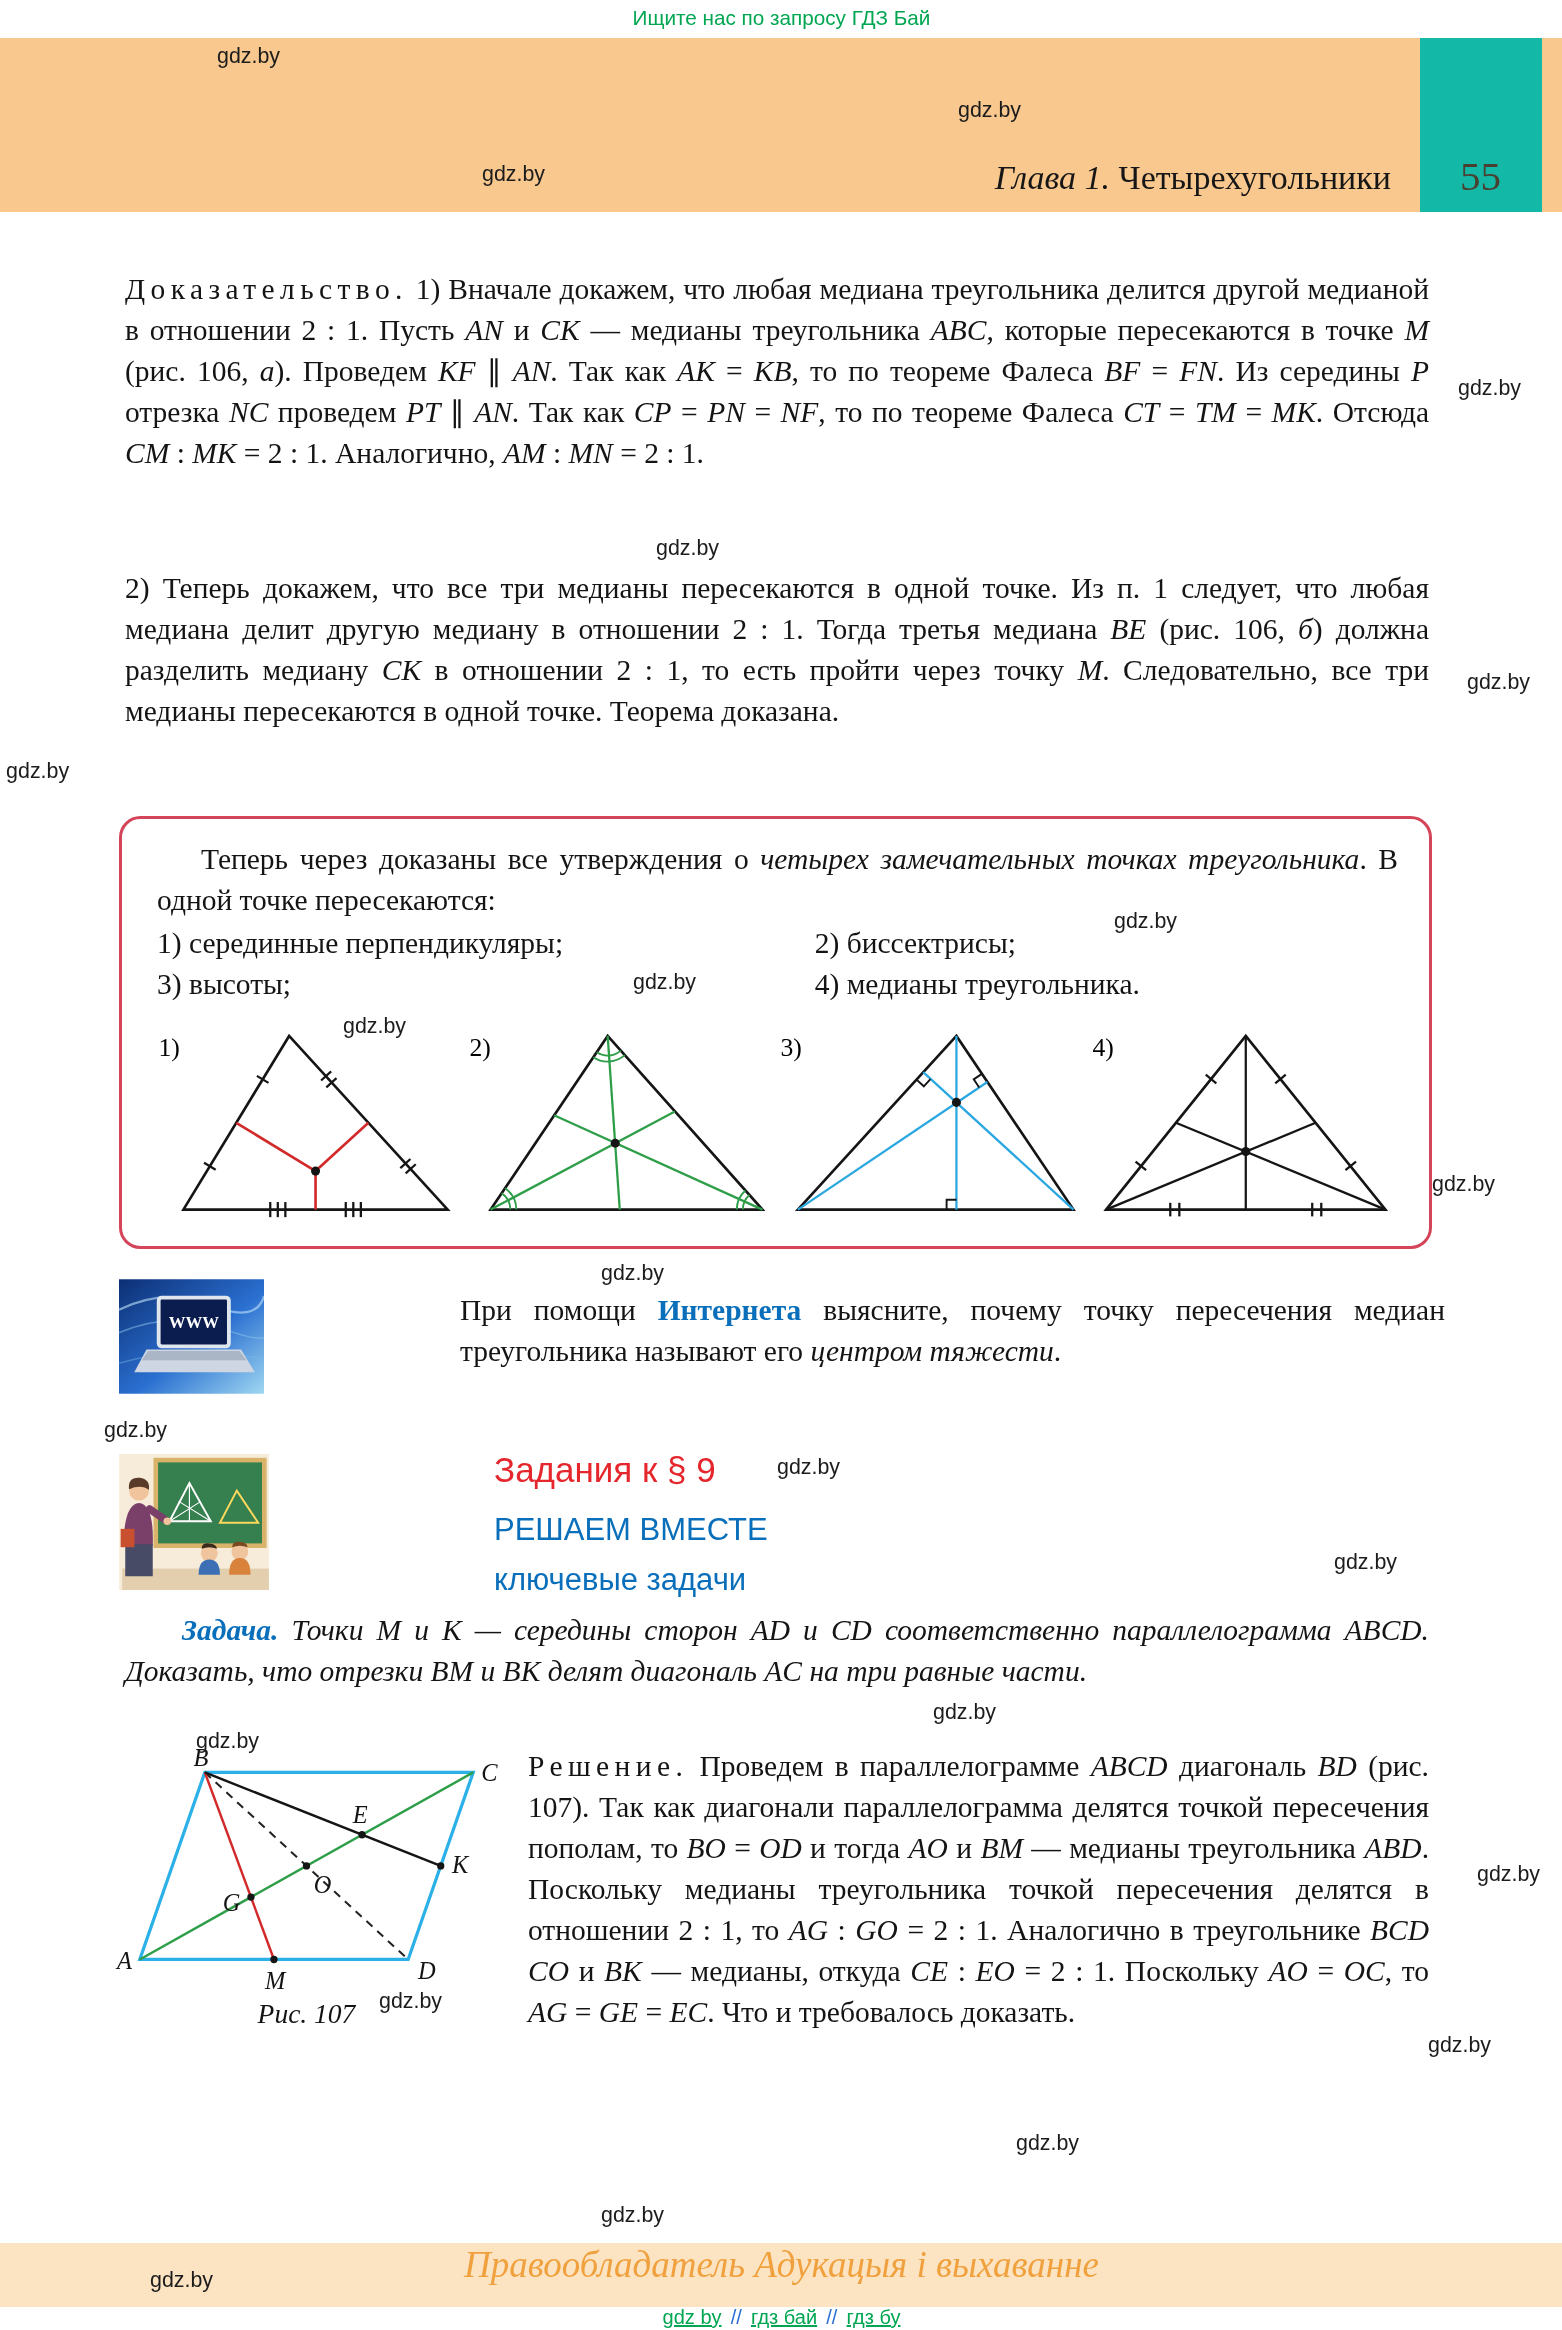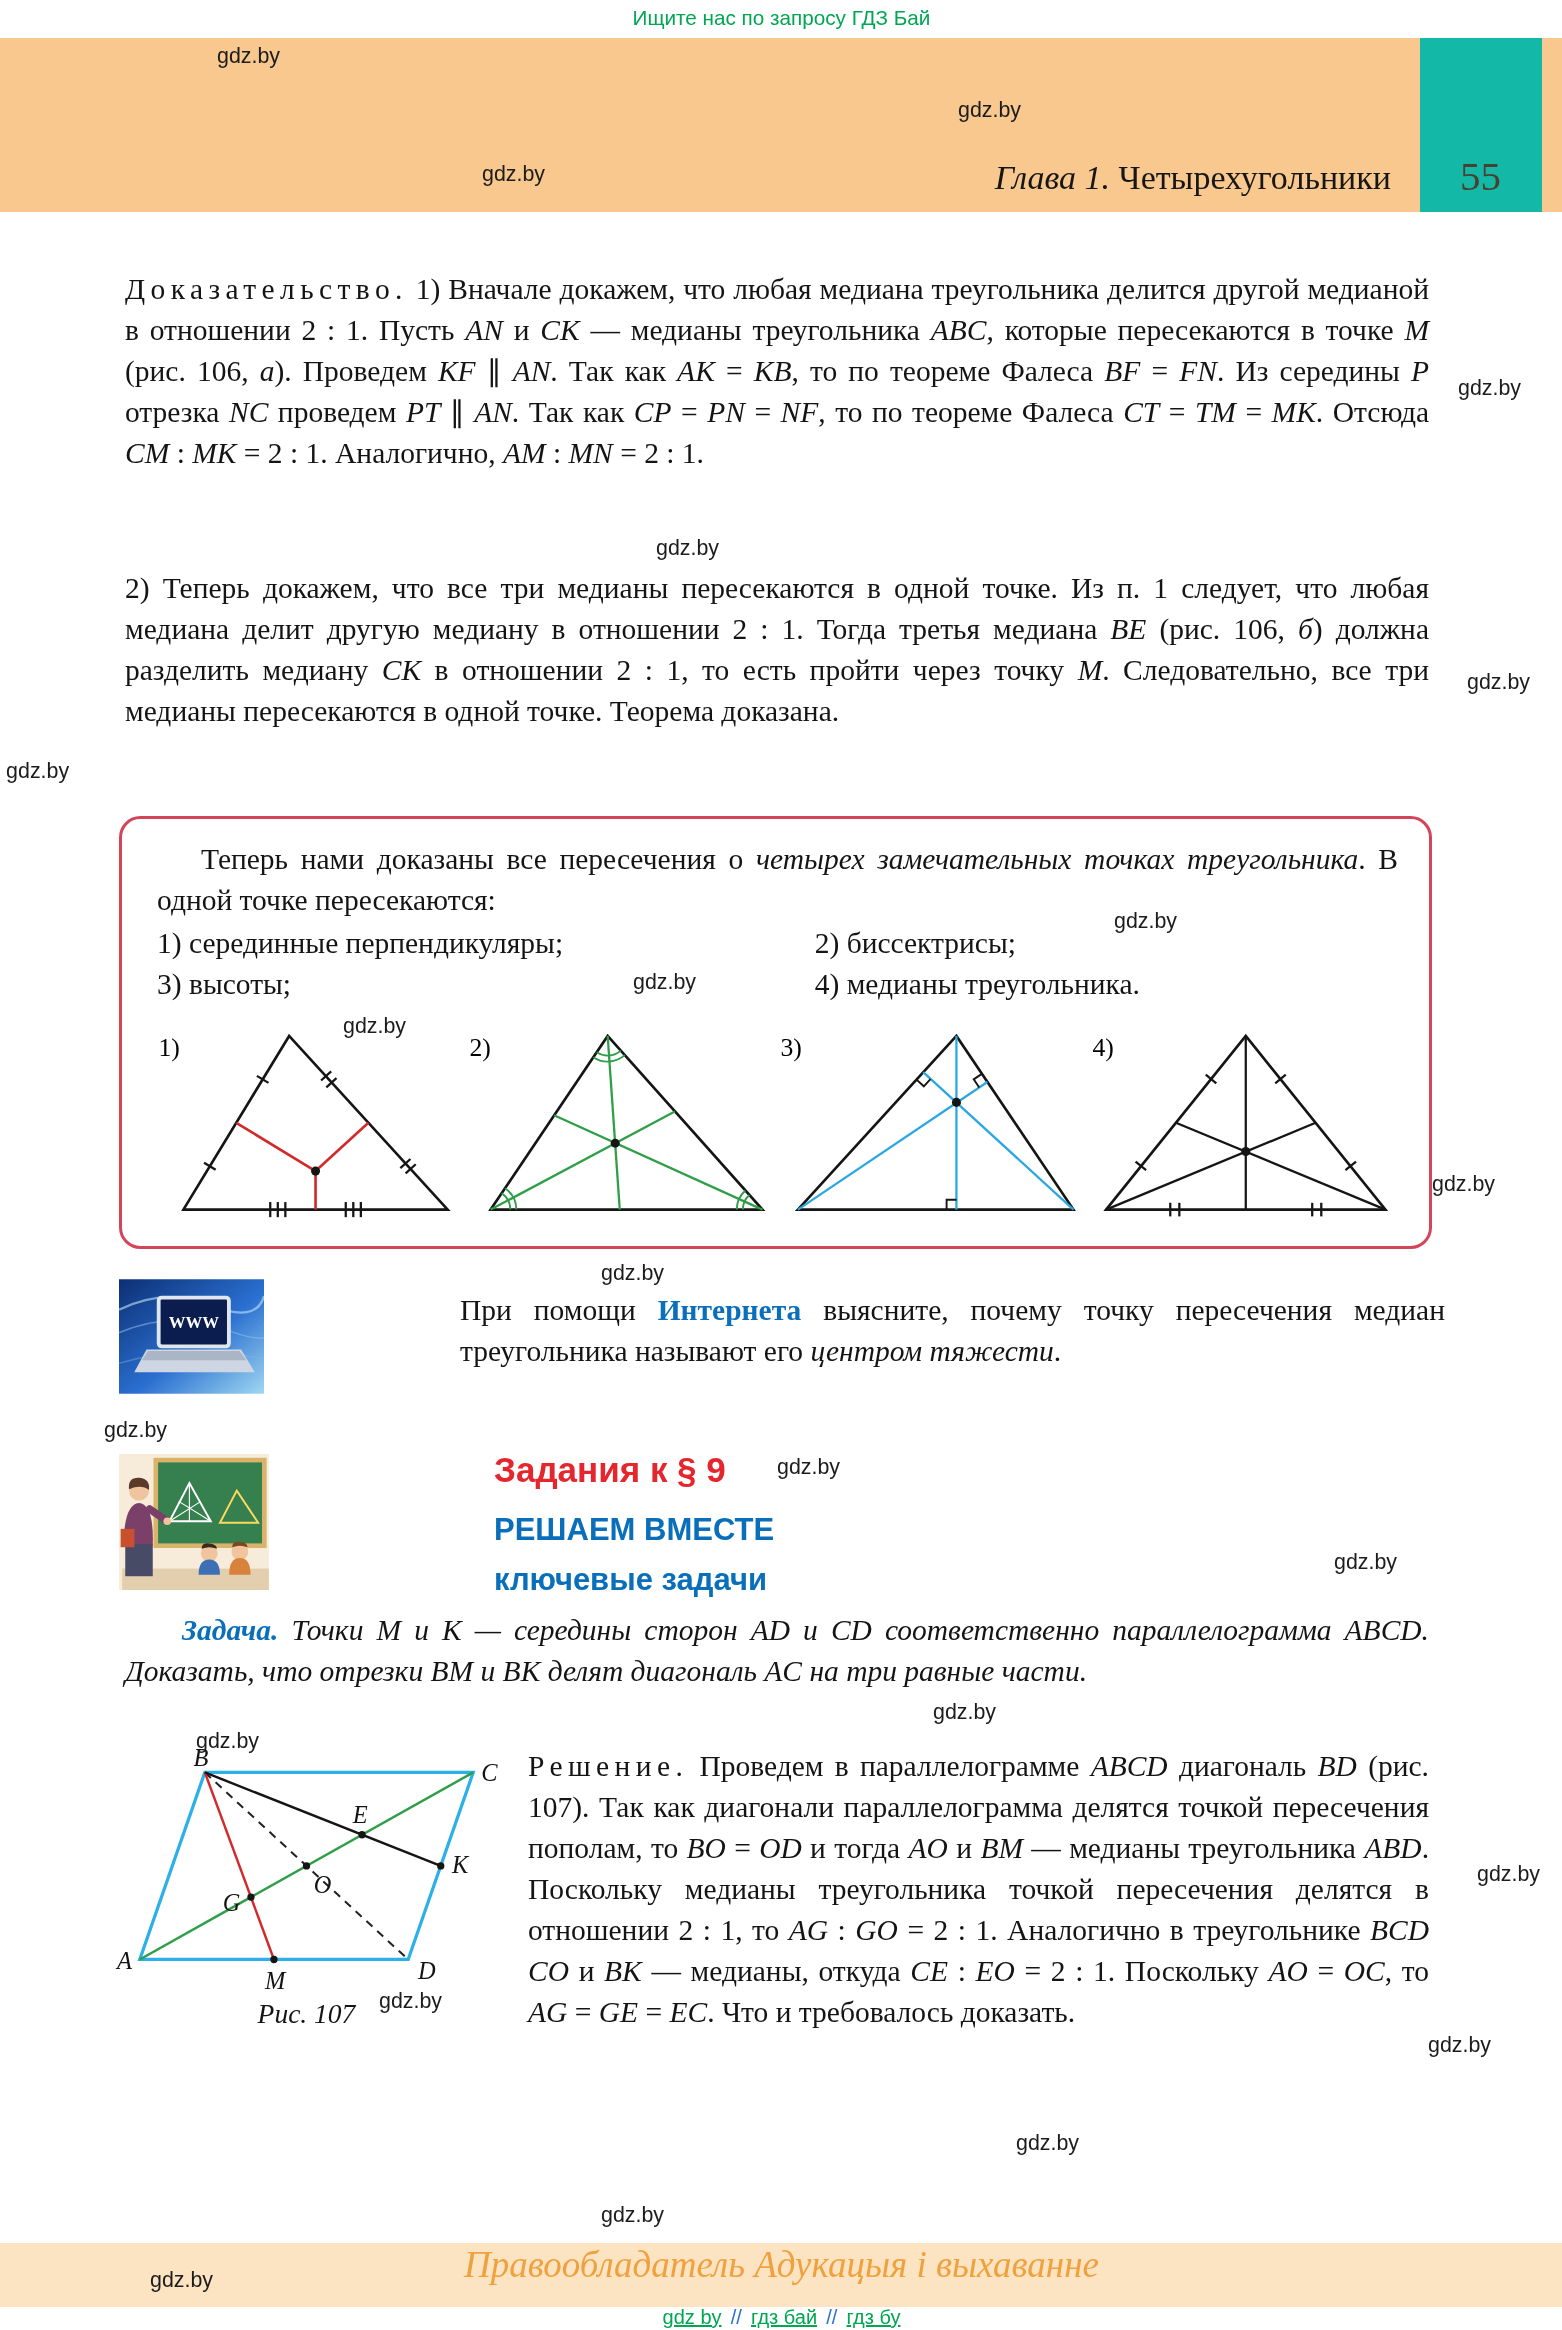--- a/index.html
+++ b/index.html
@@ -16,21 +16,21 @@
   .para{position:absolute;font-size:29.5px;line-height:41px;text-align:justify;margin:0;}
   .it{font-style:italic}
   .bd{font-weight:bold}
   .sp{letter-spacing:5.4px}
   .blue{color:#0a6fba}
   .sumbox{position:absolute;left:119px;top:816px;width:1313px;height:433px;border:3.1px solid #d4455a;
           border-radius:21.4px;box-sizing:border-box;padding:20px 31px 0 35px;background:#fff;}
   .sumbox .intro{font-size:29.5px;line-height:41px;text-align:justify;text-indent:44px;margin:0;}
   .sumlist{display:grid;grid-template-columns:53% 47%;font-size:29.5px;line-height:41px;margin-top:1.5px;}
   .trirow{display:flex;gap:9.2px;margin-top:12.2px;}
-  .tasks-title{position:absolute;left:494px;font-family:"Liberation Sans",sans-serif;font-weight:bold;margin:0;}
+  .tasks-title{position:absolute;left:494px;font-family:"Liberation Sans",sans-serif;font-weight:normal;margin:0;}
   .caption{position:absolute;font-size:27.5px;font-style:italic;}
   .footband{position:absolute;left:0;top:2243px;width:100%;height:64px;background:#fce4c2;
             display:flex;justify-content:center;}
   .footband span{font-size:37px;font-style:italic;color:#f0a03c;}
   .bottom-links{position:absolute;top:2306px;left:0;width:100%;text-align:center;
                 font-family:"Liberation Sans",sans-serif;font-size:20px;}
   .bottom-links a{color:#00a651;text-decoration:underline;cursor:pointer;}
   .bottom-links .sep{color:#2a6fd6;margin:0 9.2px;}
   svg text{font-family:"Liberation Serif",serif;}
   .imgbox{position:absolute;}
@@ -49,21 +49,21 @@
     </div>
     <div class="pagebox">
       <span>55</span>
     </div>
   </header>
 
   <p class="para" style="left:125px;top:269px;width:1304px;"><span class="sp">Доказательство.</span><span> 1) Вначале докажем, что любая медиана треугольника делится другой медианой в отношении 2 : 1. Пусть </span><span class="it">AN</span><span> и </span><span class="it">CK</span><span> — медианы треугольника </span><span class="it">ABC</span><span>, которые пересекаются в точке </span><span class="it">M</span><span> (рис. 106, </span><span class="it">а</span><span>). Проведем </span><span class="it">KF</span><span> ∥ </span><span class="it">AN</span><span>. Так как </span><span class="it">AK</span><span> = </span><span class="it">KB</span><span>, то по теореме Фалеса </span><span class="it">BF</span><span> = </span><span class="it">FN</span><span>. Из середины </span><span class="it">P</span><span> отрезка </span><span class="it">NC</span><span> проведем </span><span class="it">PT</span><span> ∥ </span><span class="it">AN</span><span>. Так как </span><span class="it">CP</span><span> = </span><span class="it">PN</span><span> = </span><span class="it">NF</span><span>, то по теореме Фалеса </span><span class="it">CT</span><span> = </span><span class="it">TM</span><span> = </span><span class="it">MK</span><span>. Отсюда </span><span class="it">CM</span><span> : </span><span class="it">MK</span><span> = 2 : 1. Аналогично, </span><span class="it">AM</span><span> : </span><span class="it">MN</span><span> = 2 : 1.</span></p>
   <p class="para" style="left:125px;top:568px;width:1304px;"><span>2) Теперь докажем, что все три медианы пересекаются в одной точке. Из п. 1 следует, что любая медиана делит другую медиану в отношении 2 : 1. Тогда третья медиана </span><span class="it">BE</span><span> (рис. 106, </span><span class="it">б</span><span>) должна разделить медиану </span><span class="it">CK</span><span> в отношении 2 : 1, то есть пройти через точку </span><span class="it">M</span><span>. Следовательно, все три медианы пересекаются в одной точке. Теорема доказана.</span></p>
 
   <section class="sumbox">
-    <p class="intro"><span>Теперь нами доказаны все пересечения о </span><span class="it">четырех замечательных точках треугольника</span><span>. В одной точке пересекаются:</span></p>
+    <p class="intro"><span>Теперь через доказаны все утверждения о </span><span class="it">четырех замечательных точках треугольника</span><span>. В одной точке пересекаются:</span></p>
     <div class="sumlist">
       <span>1) серединные перпендикуляры;</span>
       <span>2) биссектрисы;</span>
       <span>3) высоты;</span>
       <span>4) медианы треугольника.</span>
     </div>
     <div class="trirow">
 
       <svg width="302" height="204" viewBox="0 0 400 270">
         <text x="2" y="52" font-size="34">1)</text>

